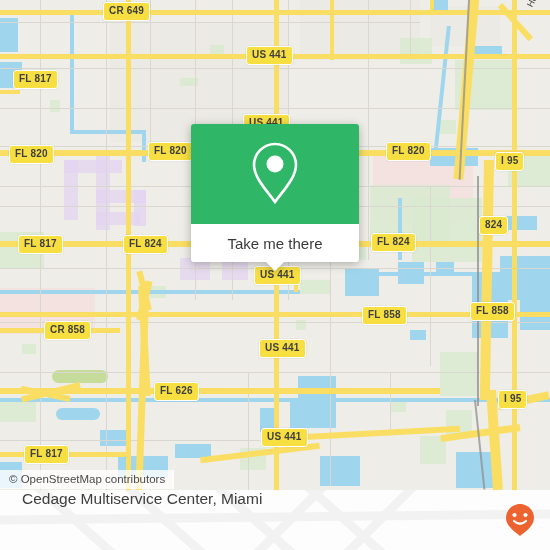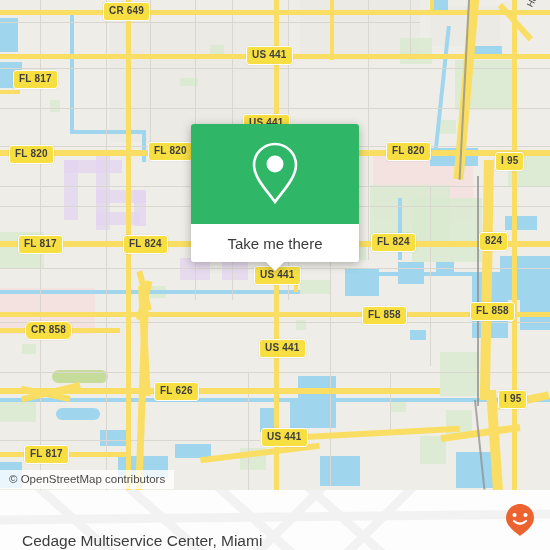--- a/index.html
+++ b/index.html
@@ -107,21 +107,21 @@
     font-family: "Liberation Sans", sans-serif;
     z-index: 40;
   }
 
   
   #footer {
     position: absolute;
     left: 0; top: 490px;
     width: 550px; height: 60px;
     background: #fdfdfd;
-    display: flex; align-items: flex-end;
+    display: flex; align-items: flex-start;
     overflow: hidden;
   }
   #footer-watermark {
     position: absolute; left: 0; top: 0; width: 550px; height: 60px;
     opacity: .5;
   }
   #footer-title {
     position: relative;
     margin-left: 22px;
     font-size: 15.5px;
@@ -296,25 +296,25 @@
         <div class="shield" style="left: 246px; top: 46px;">US 441</div>
         <div class="shield" style="left: 13px; top: 70px;">FL 817</div>
         <div class="shield" style="left: 243px; top: 114px;">US 441</div>
         <div class="shield" style="left: 9px; top: 145px;">FL 820</div>
         <div class="shield" style="left: 148px; top: 142px;">FL 820</div>
         <div class="shield" style="left: 386px; top: 142px;">FL 820</div>
         <div class="shield" style="left: 495px; top: 152px;">I 95</div>
         <div class="shield" style="left: 18px; top: 235px;">FL 817</div>
         <div class="shield" style="left: 123px; top: 235px;">FL 824</div>
         <div class="shield" style="left: 371px; top: 233px;">FL 824</div>
-        <div class="shield" style="left: 479px; top: 232px;">824</div>
+        <div class="shield" style="left: 479px; top: 216px;">824</div>
         <div class="shield" style="left: 254px; top: 266px;">US 441</div>
         <div class="shield" style="left: 362px; top: 306px;">FL 858</div>
         <div class="shield" style="left: 470px; top: 302px;">FL 858</div>
-        <div class="shield" style="left: 25px; top: 321px; border-radius: 6px;">CR 858</div>
+        <div class="shield" style="left: 44px; top: 321px;">CR 858</div>
         <div class="shield" style="left: 259px; top: 339px;">US 441</div>
         <div class="shield" style="left: 498px; top: 390px;">I 95</div>
         <div class="shield" style="left: 154px; top: 382px;">FL 626</div>
         <div class="shield" style="left: 24px; top: 445px;">FL 817</div>
         <div class="shield" style="left: 261px; top: 428px;">US 441</div>
       </div>
 
     <div id="place-layer">
         <div class="placelabel" style="left: 525px; top: 4px; transform: rotate(-62deg); transform-origin: left top;">Hollywood</div>
       </div>

